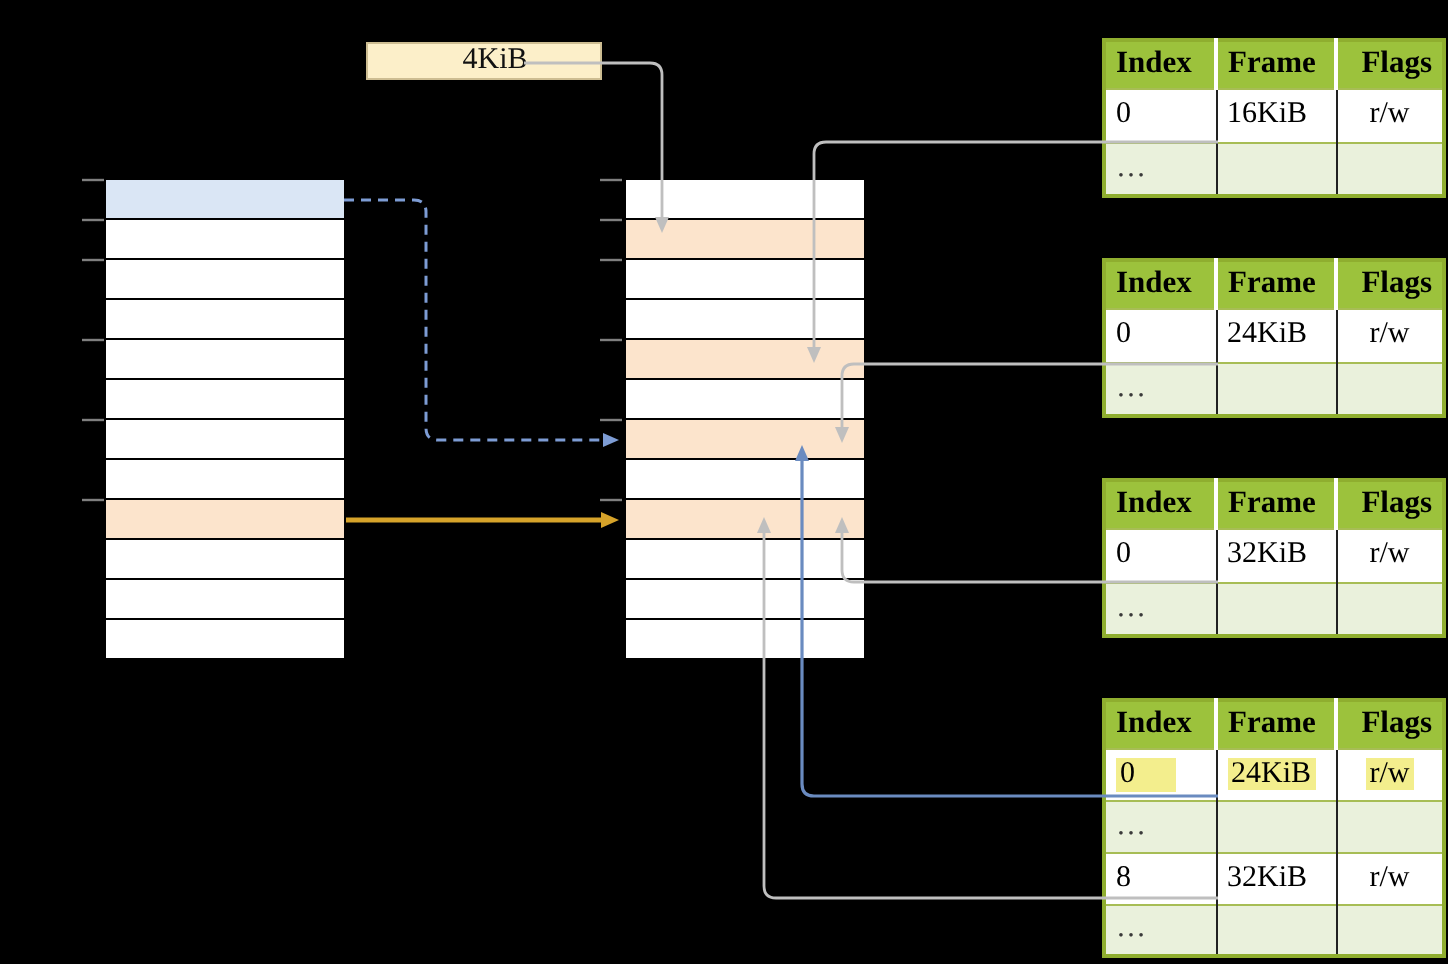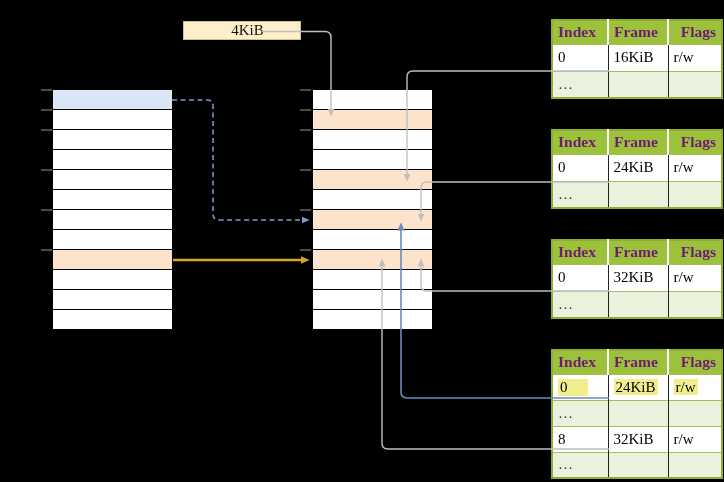--- a/index.html
+++ b/index.html
@@ -11,26 +11,26 @@
   #physical-col{left:313px;}
   .mrow{height:20px;box-sizing:border-box;background:#fff;border-bottom:1.4px solid #000;}
   
   #psbox{position:absolute;left:183px;top:21px;width:118px;height:19px;box-sizing:border-box;
          background:#fcefc9;border:1px solid #cdbd92;text-align:center;
          font-size:15px;line-height:17px;color:#111;padding-left:11px;}
   
   .ptable{position:absolute;left:551px;width:170px;border-collapse:collapse;table-layout:fixed;
           background:#fff;border:2px solid #8fae2f;font-size:15px;color:#000;}
   .ptable col.c1{width:56px}.ptable col.c2{width:60px}.ptable col.c3{width:54px}
-  .ptable th{background:#9cc23c;color:#701a75;font-weight:bold;font-size:15.5px;text-align:left;
+  .ptable th{background:#9cc23c;color:#000000;font-weight:bold;font-size:15.5px;text-align:left;
              padding:1px 5px;height:24px;box-sizing:border-box;border-right:2px solid #fff;}
   .ptable th:last-child{border-right:none;text-align:right;}
   .ptable td{padding:0 5px;height:26px;box-sizing:border-box;background:#fff;
              border-top:1.4px solid #a7bd55;border-right:1.4px solid #222;}
-  .ptable td:last-child{border-right:none;}
+  .ptable td:last-child{border-right:none;text-align:center;}
   .ptable tr.alt td{background:#eaf1dc;color:#3a3a3a;}
   .small-t td{height:27px;}
   .hl{background:#f3ee8d;padding:0 2px;}
   .hl-wide{display:inline-block;min-width:26px;}
   #overlay{position:absolute;left:0;top:0;z-index:5;pointer-events:none;}
 </style>
 </head>
 <body>
 
 <div id="canvas">

